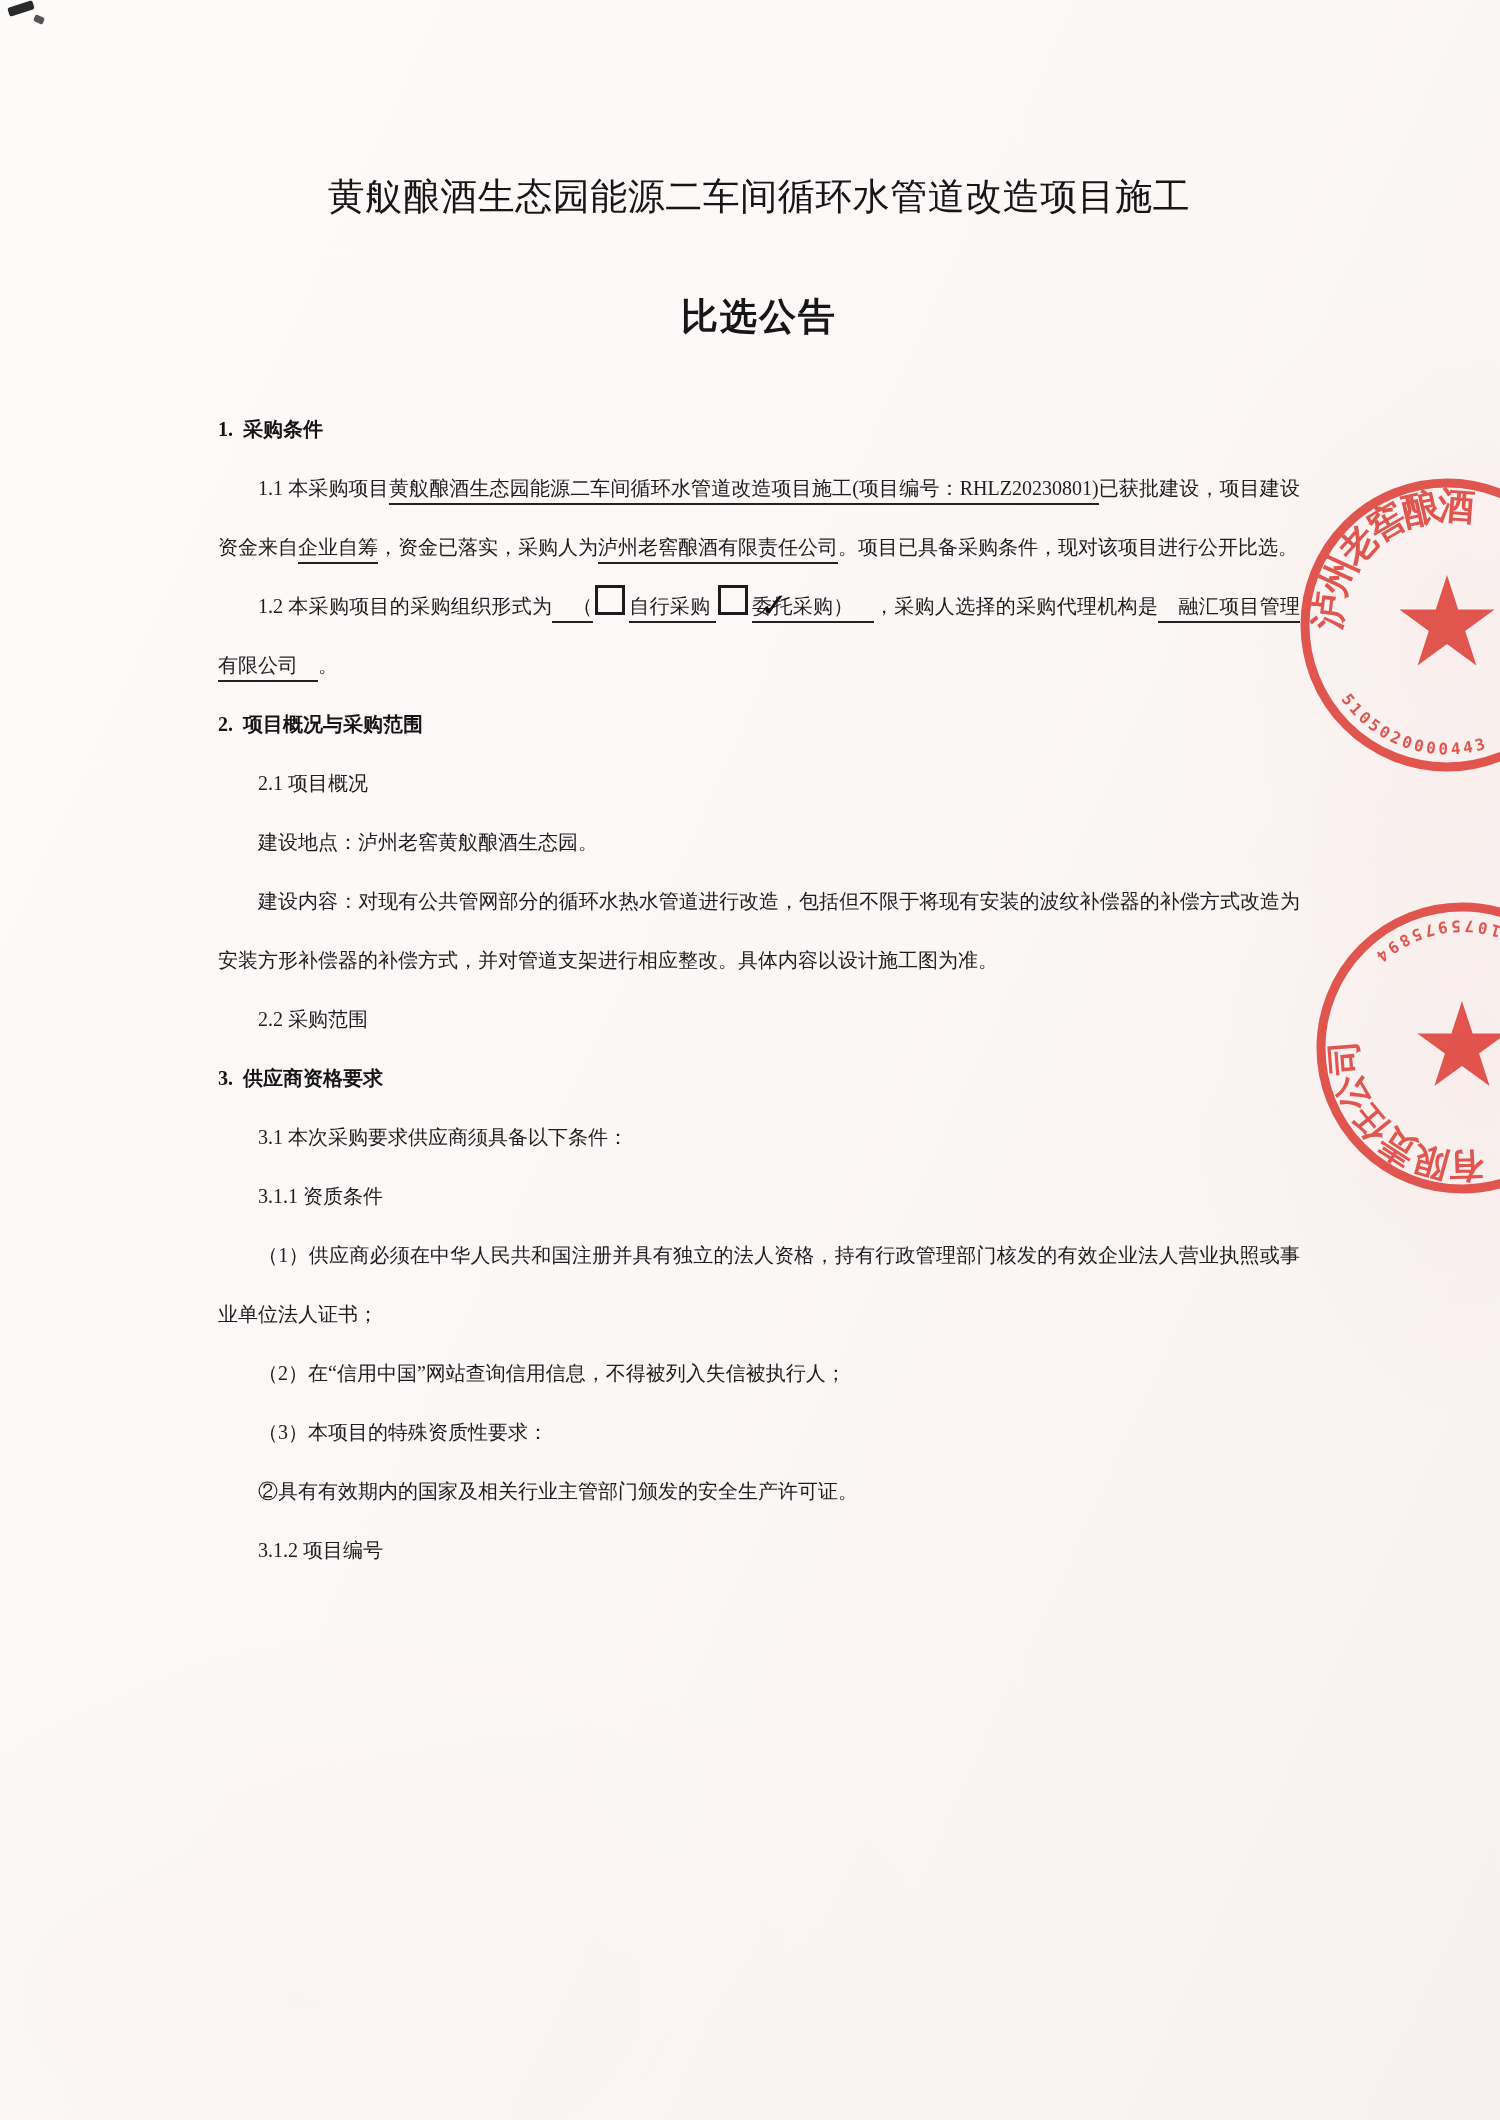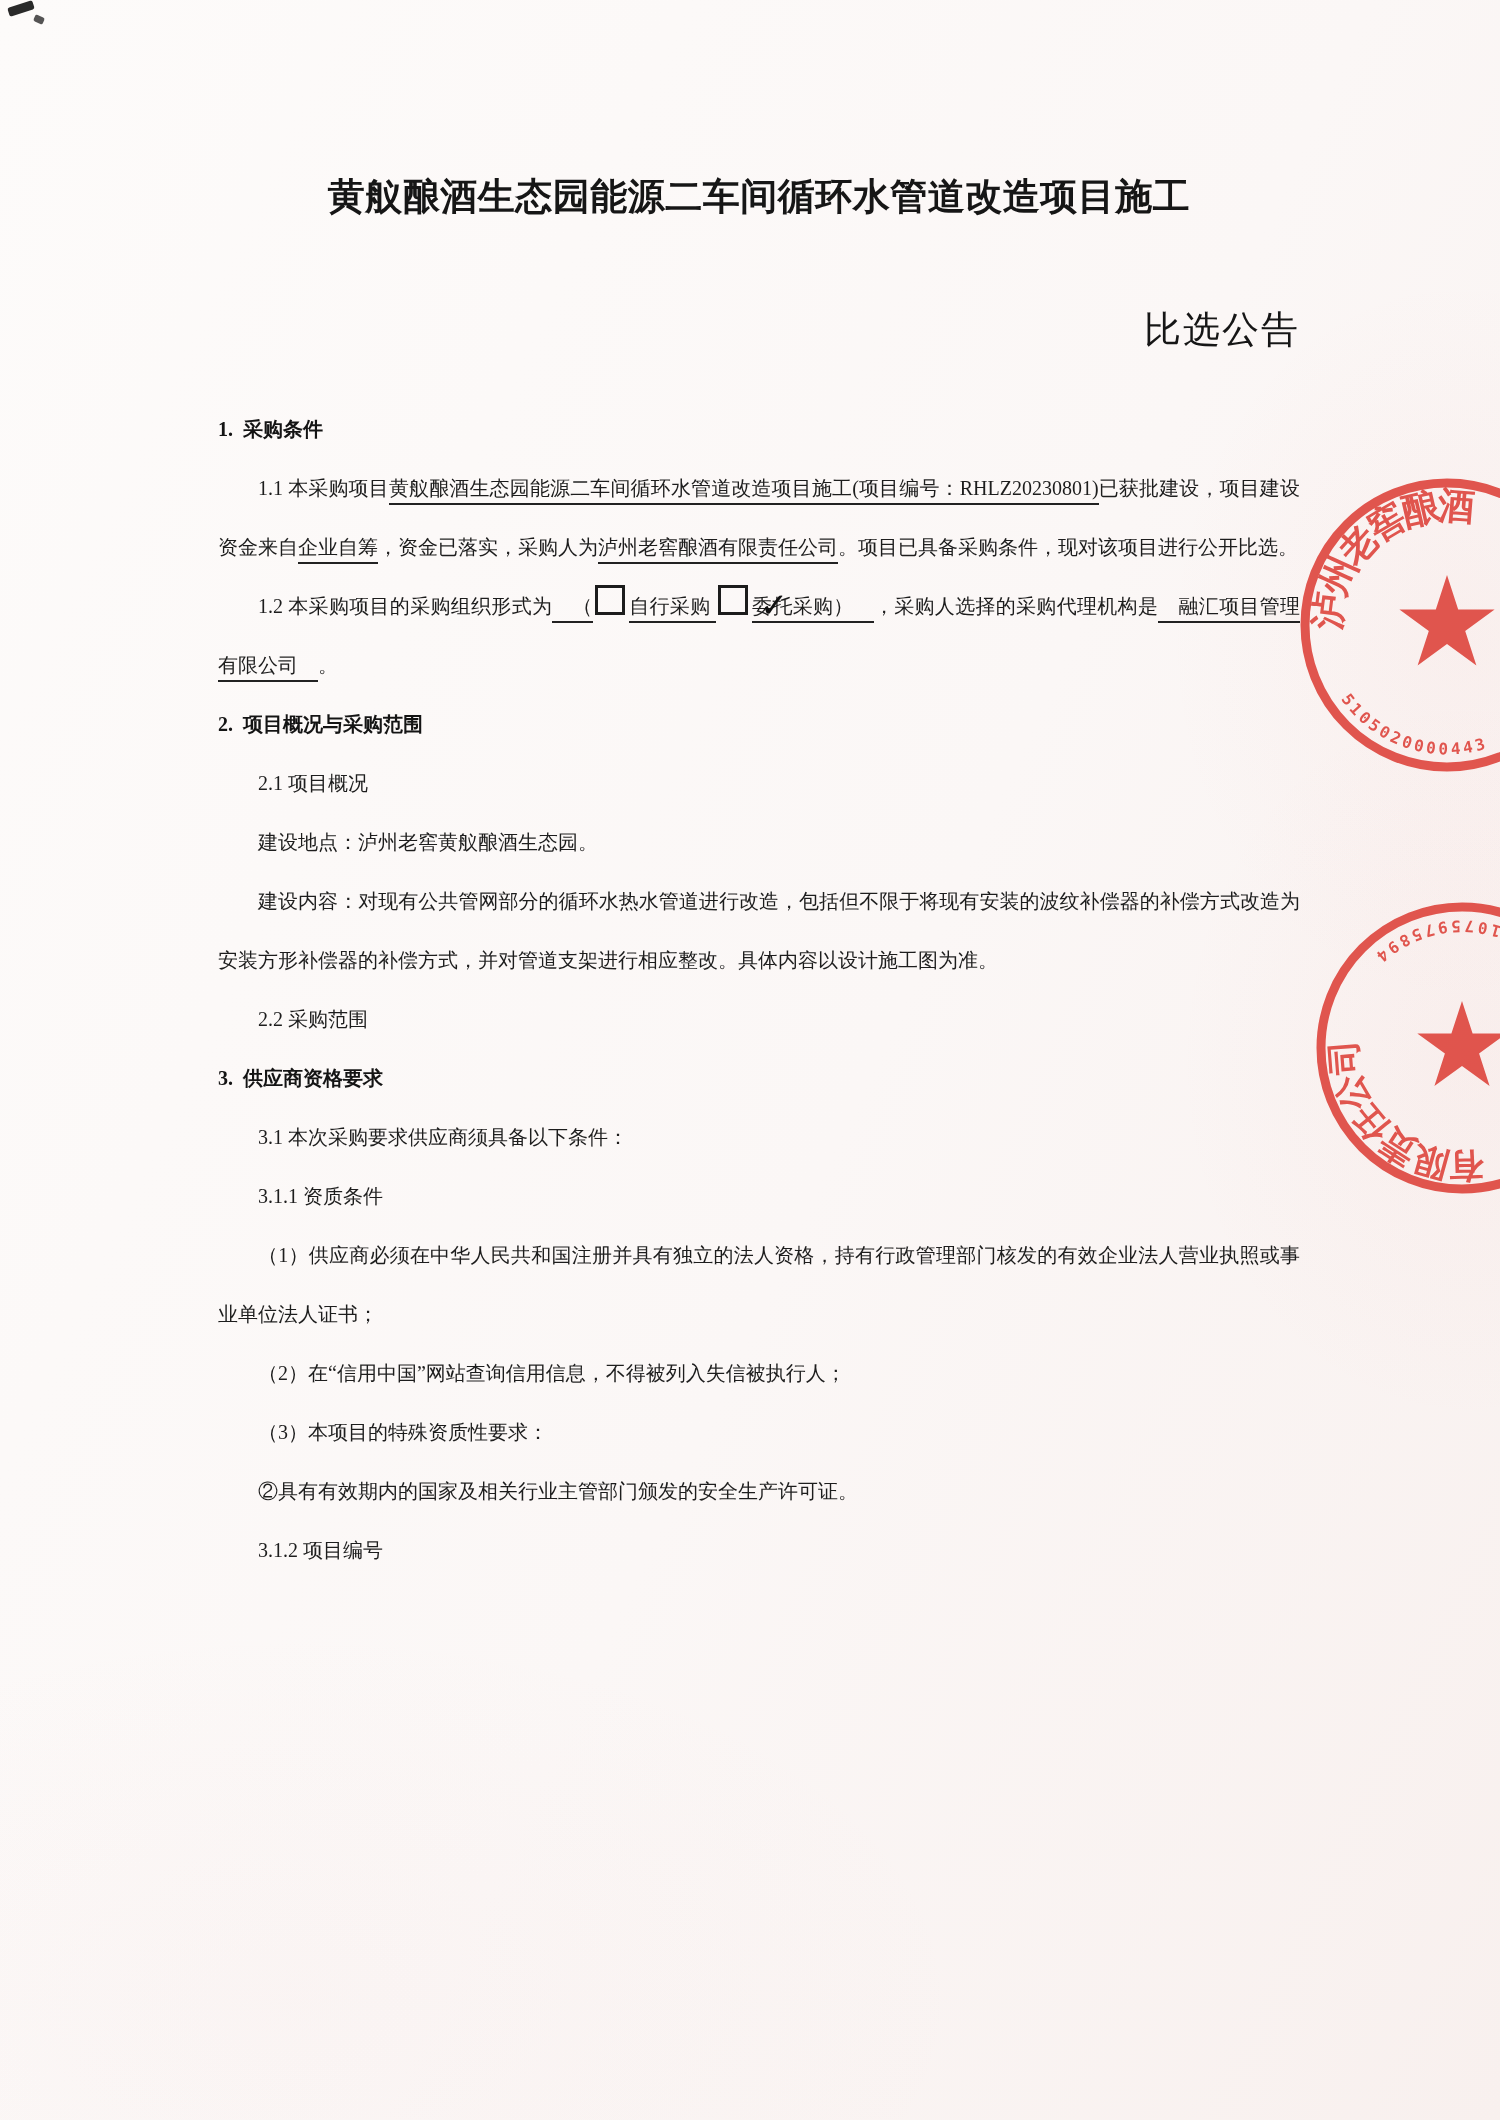--- a/index.html
+++ b/index.html
@@ -16,26 +16,26 @@
       radial-gradient(ellipse 420px 520px at 1470px 1060px, rgba(235,130,125,0.05), transparent 70%),
       radial-gradient(ellipse 900px 500px at 300px 2000px, rgba(225,160,160,0.04), transparent 75%),
       linear-gradient(115deg,#fdfbfa 0%, #fbf7f6 55%, #f8f0ee 100%);
     color:#1d1d1d;
   }
   .speck{position:absolute;background:#2a2a2a;border-radius:2px;}
   .speck1{left:8px;top:4px;width:26px;height:9px;transform:rotate(-18deg);}
   .speck2{left:34px;top:16px;width:10px;height:7px;transform:rotate(24deg);opacity:.8;}
   .doc-title{
     position:absolute;left:218px;top:172px;width:1082px;
-    text-align:center;font-size:37px;font-weight:bold;color:#161616;
+    text-align:center;font-size:37px;font-weight:normal;color:#161616;
     letter-spacing:0.5px;white-space:nowrap;
   }
   .doc-subtitle{
-    position:absolute;left:218px;top:305px;width:1082px;
-    text-align:right;font-size:37px;font-weight:normal;color:#161616;
+    position:absolute;left:218px;top:292px;width:1082px;
+    text-align:center;font-size:37px;font-weight:bold;color:#161616;
     letter-spacing:2px;
   }
   .body-content{
     position:absolute;left:218px;top:400px;width:1082px;
     font-size:20px;line-height:59px;color:#1d1d1d;
     text-align:justify;text-justify:inter-character;
   }
   .line{margin:0;}
   .line.heading{font-weight:bold;color:#141414;}
   .line.para{text-indent:2em;}

